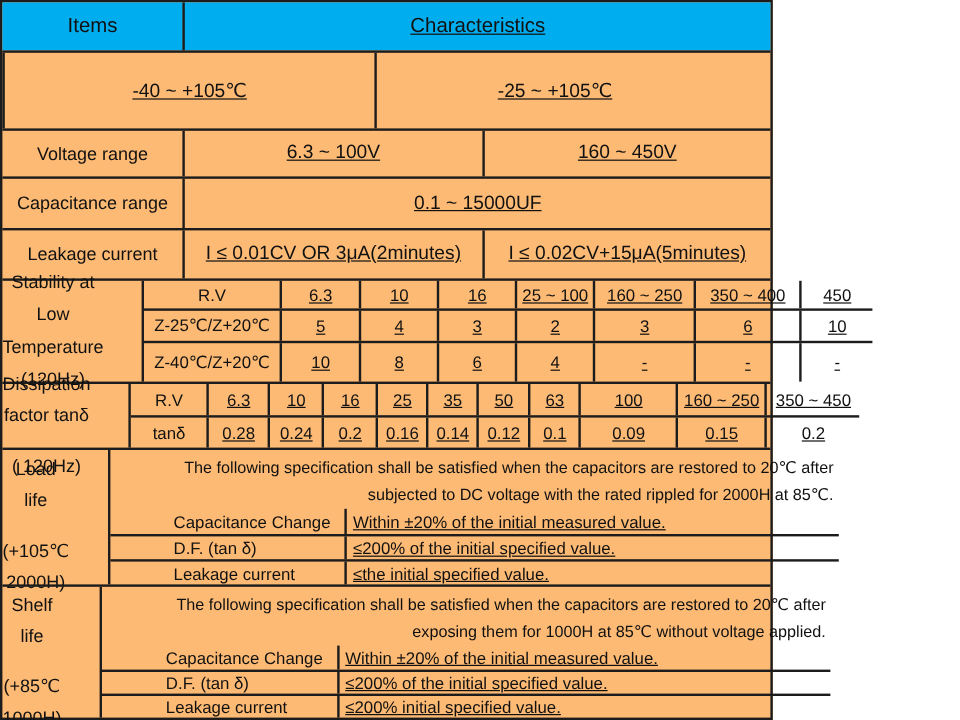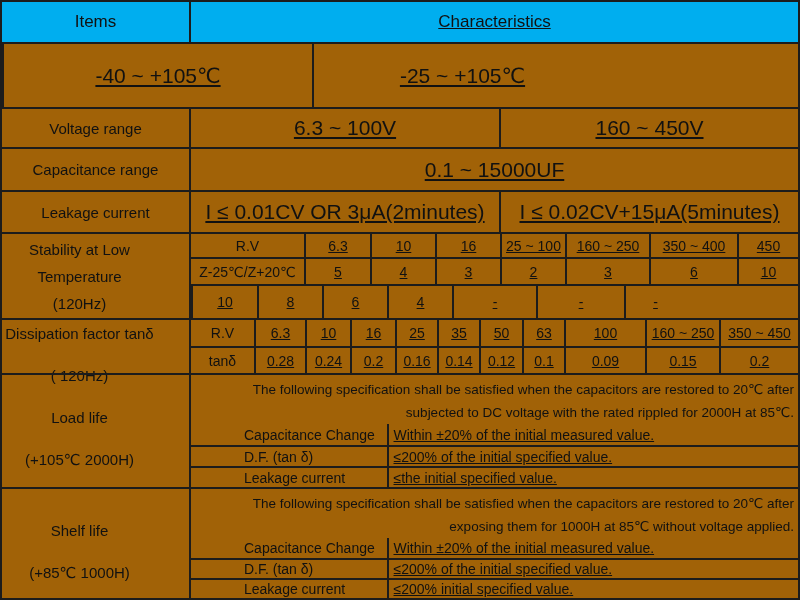--- a/index.html
+++ b/index.html
@@ -3,24 +3,24 @@
 <meta charset="utf-8">
 <style>
   :root { --bd: #1c1c1c; --txt: #111; }
   * { margin: 0; padding: 0; box-sizing: border-box; }
   body {
     font-family: "Liberation Sans", "DejaVu Sans", sans-serif;
     color: var(--txt);
     background: #fff;
   }
   .spec-table {
-    width: 800px; height: 600px;
+    width: 644px; height: 600px;
     border: 2px solid var(--bd);
     display: flex; flex-direction: column;
-    background: #a16207;
+    background: #fdba74;
   }
   .row { display: flex; border-top: 2px solid var(--bd); }
   .row.first { border-top: none; }
   .c { display: flex; align-items: center; justify-content: center; text-align: center; }
   .bl { border-left: 2px solid var(--bd); text-decoration: underline; }
 
   
   .r-h    { height: 40px; }
   .r-op   { height: 65px; }
   .r-v    { height: 40px; }
@@ -29,21 +29,21 @@
   .r-stab { height: 86px; }
   .r-diss { height: 55px; }
   .r-load { height: 114px; }
   .r-shelf{ height: 111px; }
 
   
   .c-items { width: 187px; font-size: 15px; }
   .c-half1 { width: 310px; }
   .c-half2 { width: 299px; }
   .c-full  { width: 609px; }
-  .val { font-size: 21px; }
+  .val { font-size: 16px; }
 
   .hdr { font-size: 17px; }
 
   
   .sub { width: 609px; border-left: 2px solid var(--bd); display: flex; flex-direction: column; margin-left: 32px; }
   .subrow { display: flex; }
   .subrow + .subrow { border-top: 2px solid var(--bd); }
   .sub .c { font-size: 14px; }
 
   
@@ -122,20 +122,21 @@
         <div class="c sc0">Z-25℃/Z+20℃</div>
         <div class="c sc1 bl">5</div>
         <div class="c sc2 bl">4</div>
         <div class="c sc3 bl">3</div>
         <div class="c sc4 bl">2</div>
         <div class="c sc5 bl">3</div>
         <div class="c sc6 bl">6</div>
         <div class="c sc7 bl">10</div>
       </div>
       <div class="subrow st-r3">
+        <div class="c sc0">Z-40℃/Z+20℃</div>
         <div class="c sc1 bl">10</div>
         <div class="c sc2 bl">8</div>
         <div class="c sc3 bl">6</div>
         <div class="c sc4 bl">4</div>
         <div class="c sc5 bl">-</div>
         <div class="c sc6 bl">-</div>
         <div class="c sc7 bl">-</div>
       </div>
     </div>
   </div>

